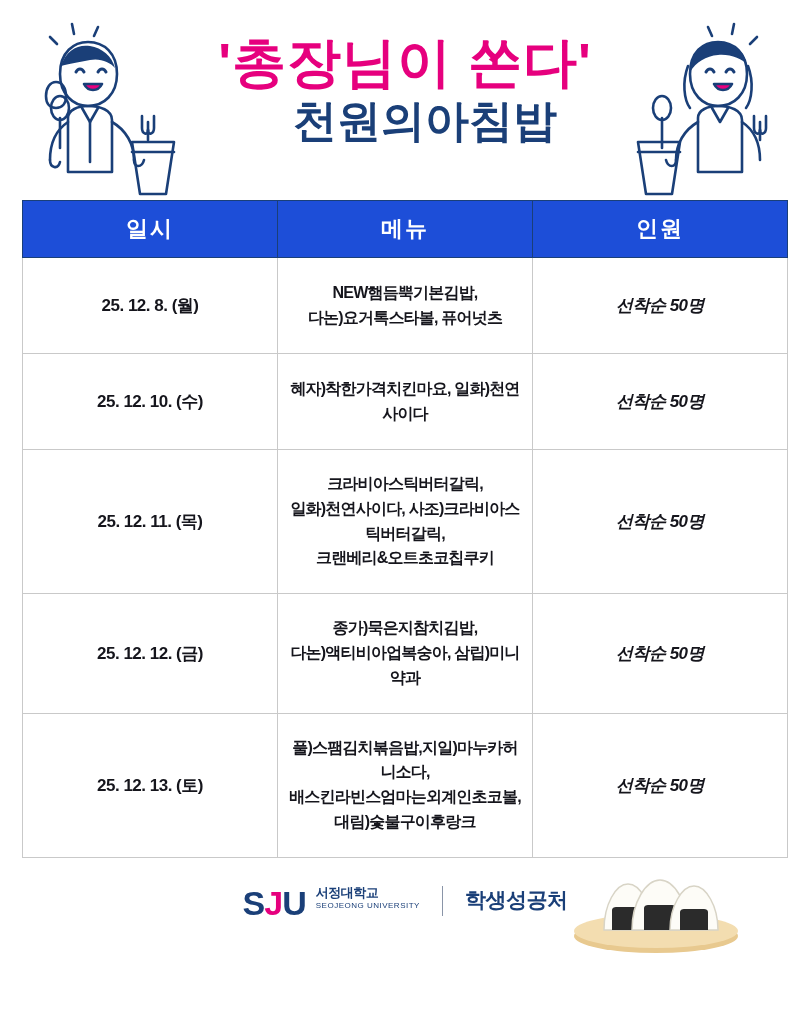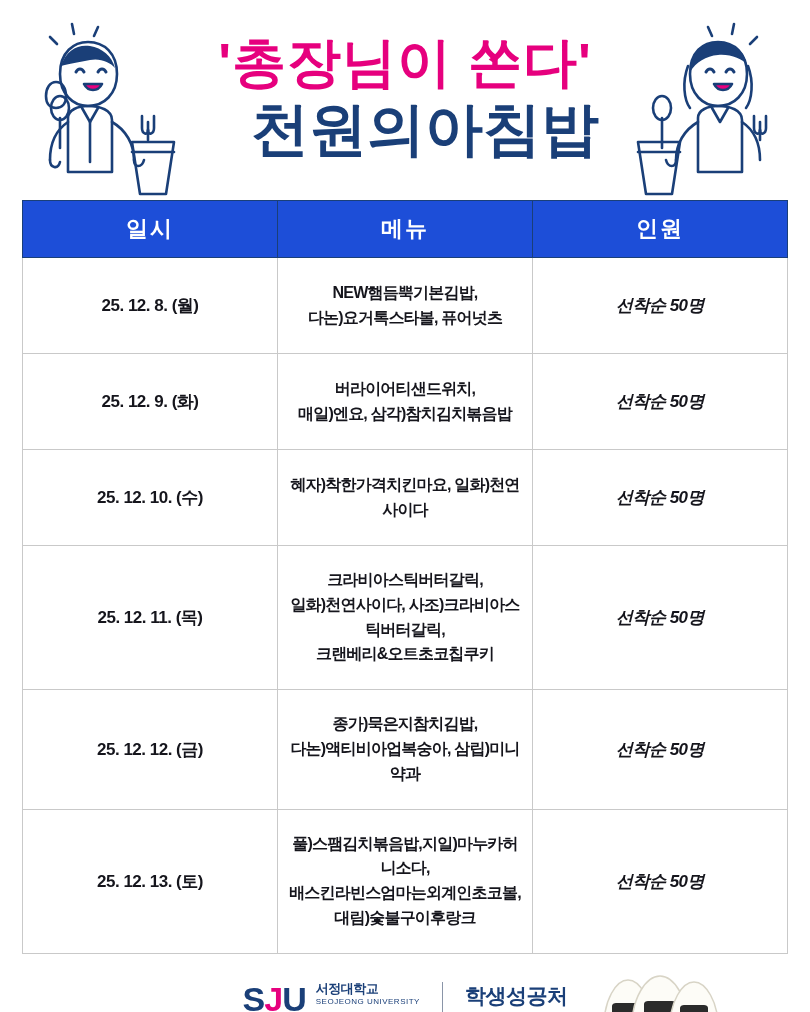--- a/index.html
+++ b/index.html
@@ -39,21 +39,21 @@
   .title-main {
     font-size: 54px;
     font-weight: bold;
     color: #e6007e;
     letter-spacing: 1px;
     line-height: 1.05;
     white-space: nowrap;
   }
 
   .title-sub {
-    font-size: 58px;
+    font-size: 44px;
     font-weight: bold;
     color: #1a3f78;
     letter-spacing: 0px;
     line-height: 1.1;
     margin-top: 6px;
     white-space: nowrap;
     margin-left: 40px;
   }
 
   .mascot {
@@ -281,28 +281,20 @@
 
         <tr style="height:96px">
           <td class="col-date">25. 12. 8. (월)</td>
           <td class="col-menu">
             <div>NEW햄듬뿍기본김밥,</div>
             <div>다논)요거톡스타볼, 퓨어넛츠</div>
           </td>
           <td class="col-count">선착순 50명</td>
         </tr>
 
-        <tr style="height:96px">
-          <td class="col-date">25. 12. 9. (화)</td>
-          <td class="col-menu">
-            <div>버라이어티샌드위치,</div>
-            <div>매일)엔요, 삼각)참치김치볶음밥</div>
-          </td>
-          <td class="col-count">선착순 50명</td>
-        </tr>
 
         <tr style="height:96px">
           <td class="col-date">25. 12. 10. (수)</td>
           <td class="col-menu">
             <div>혜자)착한가격치킨마요, 일화)천연사이다</div>
           </td>
           <td class="col-count">선착순 50명</td>
         </tr>
 
         <tr style="height:106px">

